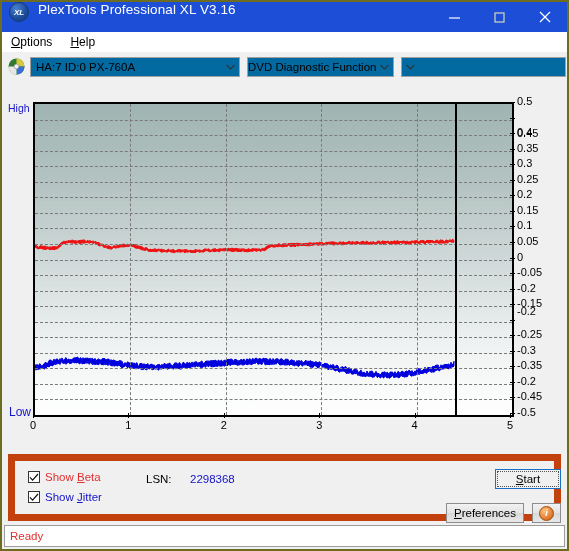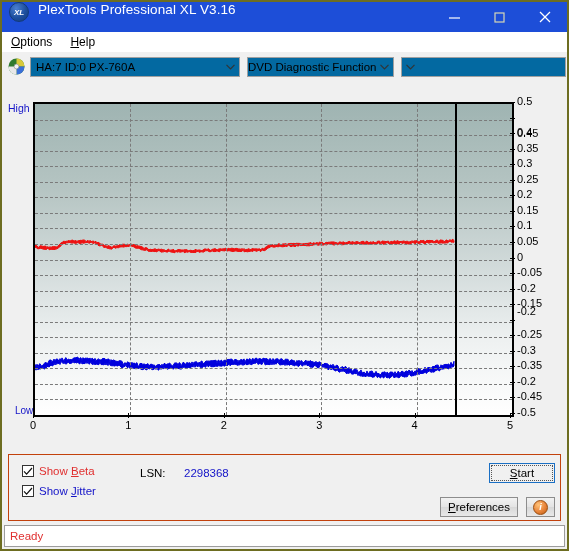--- a/index.html
+++ b/index.html
@@ -105,27 +105,27 @@
   .xlab{
     position:absolute;font-size:11px;color:#000;top:337px;text-align:center;width:20px;
   }
   .xtick{
     position:absolute;top:331px;width:0;height:5px;border-left:1px solid #000;
   }
   #lbl-high{
     position:absolute;left:6px;top:20px;font-size:10.5px;color:#1414c8;
   }
   #lbl-low{
-    position:absolute;left:13px;top:323px;font-size:10px;color:#1414c8;text-align:right;
+    position:absolute;left:7px;top:323px;font-size:12px;color:#1414c8;text-align:right;
   }
   
   #bottom{
     position:absolute;left:6px;top:452px;width:553px;height:67px;
     box-sizing:border-box;
-    border:1px solid #c2410c;background:#f0f0f0;
+    border:7px solid #c2410c;background:#f0f0f0;
   }
   .chkrow{position:absolute;display:flex;align-items:center;}
   .chkbox{
     width:12px;height:12px;box-sizing:border-box;
     border:1px solid #333;background:#fff;
     display:flex;align-items:center;justify-content:center;margin-right:5px;
     flex:0 0 auto;
   }
   .chkbox svg{display:block;}
   .chklabel{font-size:11.5px;white-space:nowrap;}

